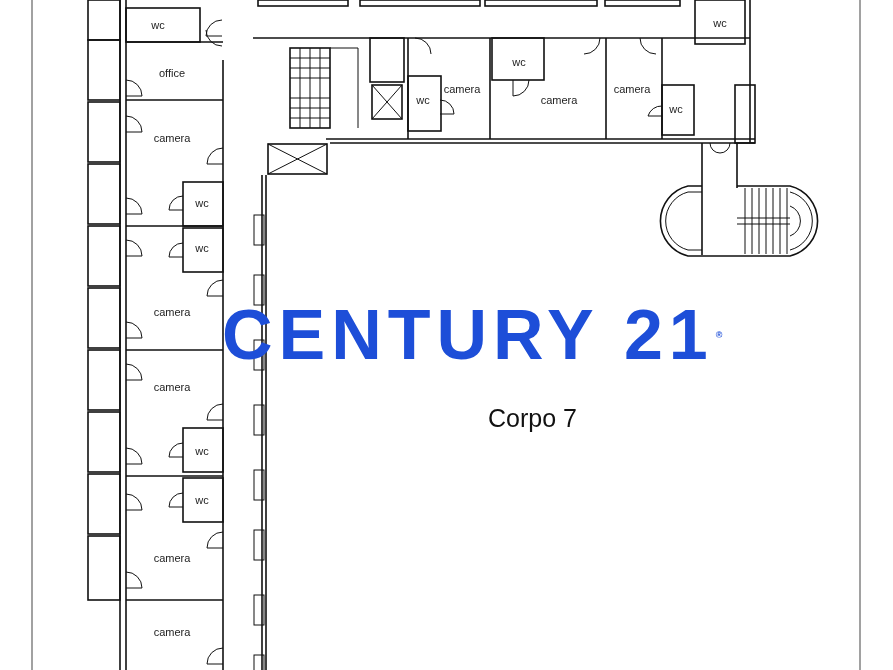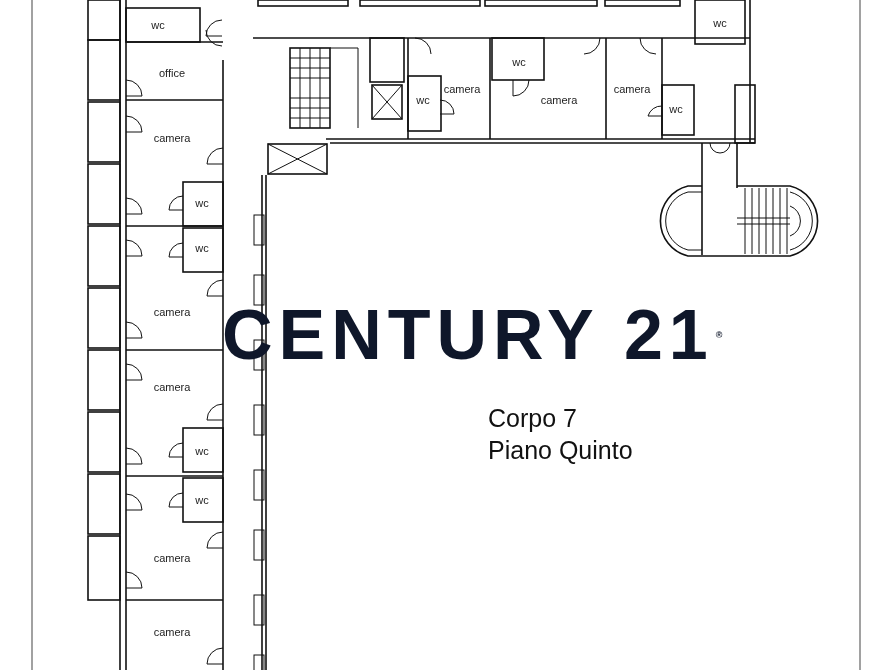--- a/index.html
+++ b/index.html
@@ -2,21 +2,21 @@
 <html><head>
 <meta charset="utf-8">
 <style>
   html, body { margin:0; padding:0; background:#ffffff; }
   body { width:893px; height:670px; position:relative; overflow:hidden; font-family:"Liberation Sans", sans-serif; }
   #plan { position:absolute; left:0; top:0; width:893px; height:670px; }
   .wall { fill:none; stroke:#111; stroke-width:1.6; }
   .thin { fill:none; stroke:#111; stroke-width:1; }
   .frame { stroke:#8a8a8a; stroke-width:1.6; fill:none; }
   .room-label { font-family:"Liberation Sans", sans-serif; font-size:11px; fill:#222; text-anchor:middle; }
-  .watermark { position:absolute; left:222px; top:300px; font-family:"Liberation Sans", sans-serif; font-weight:bold; font-size:70px; letter-spacing:6px; color:#0f172a; line-height:70px; white-space:nowrap; }
+  .watermark { position:absolute; left:222px; top:300px; font-family:"Liberation Sans", sans-serif; font-weight:bold; font-size:70px; letter-spacing:6px; color:#1d4ed8; line-height:70px; white-space:nowrap; }
   .watermark .reg { font-size:9px; letter-spacing:0; vertical-align:bottom; margin-left:2px; }
   .info { position:absolute; left:488px; top:402px; font-family:"Liberation Sans", sans-serif; font-size:25px; line-height:32px; color:#111; }
   .info div { white-space:nowrap; }
 </style>
 </head>
 <body>
 
 <div>
 <svg id="plan" viewBox="0 0 893 670">
 
@@ -183,14 +183,13 @@
       </g>
 </svg>
 </div>
 
 <div class="watermark">
   <span>CENTURY 21</span><span class="reg">®</span>
 </div>
 
 <div class="info">
   <div>Corpo 7</div>
-  <div>Piano Quinto</div>
 </div>
 
 </body></html>

